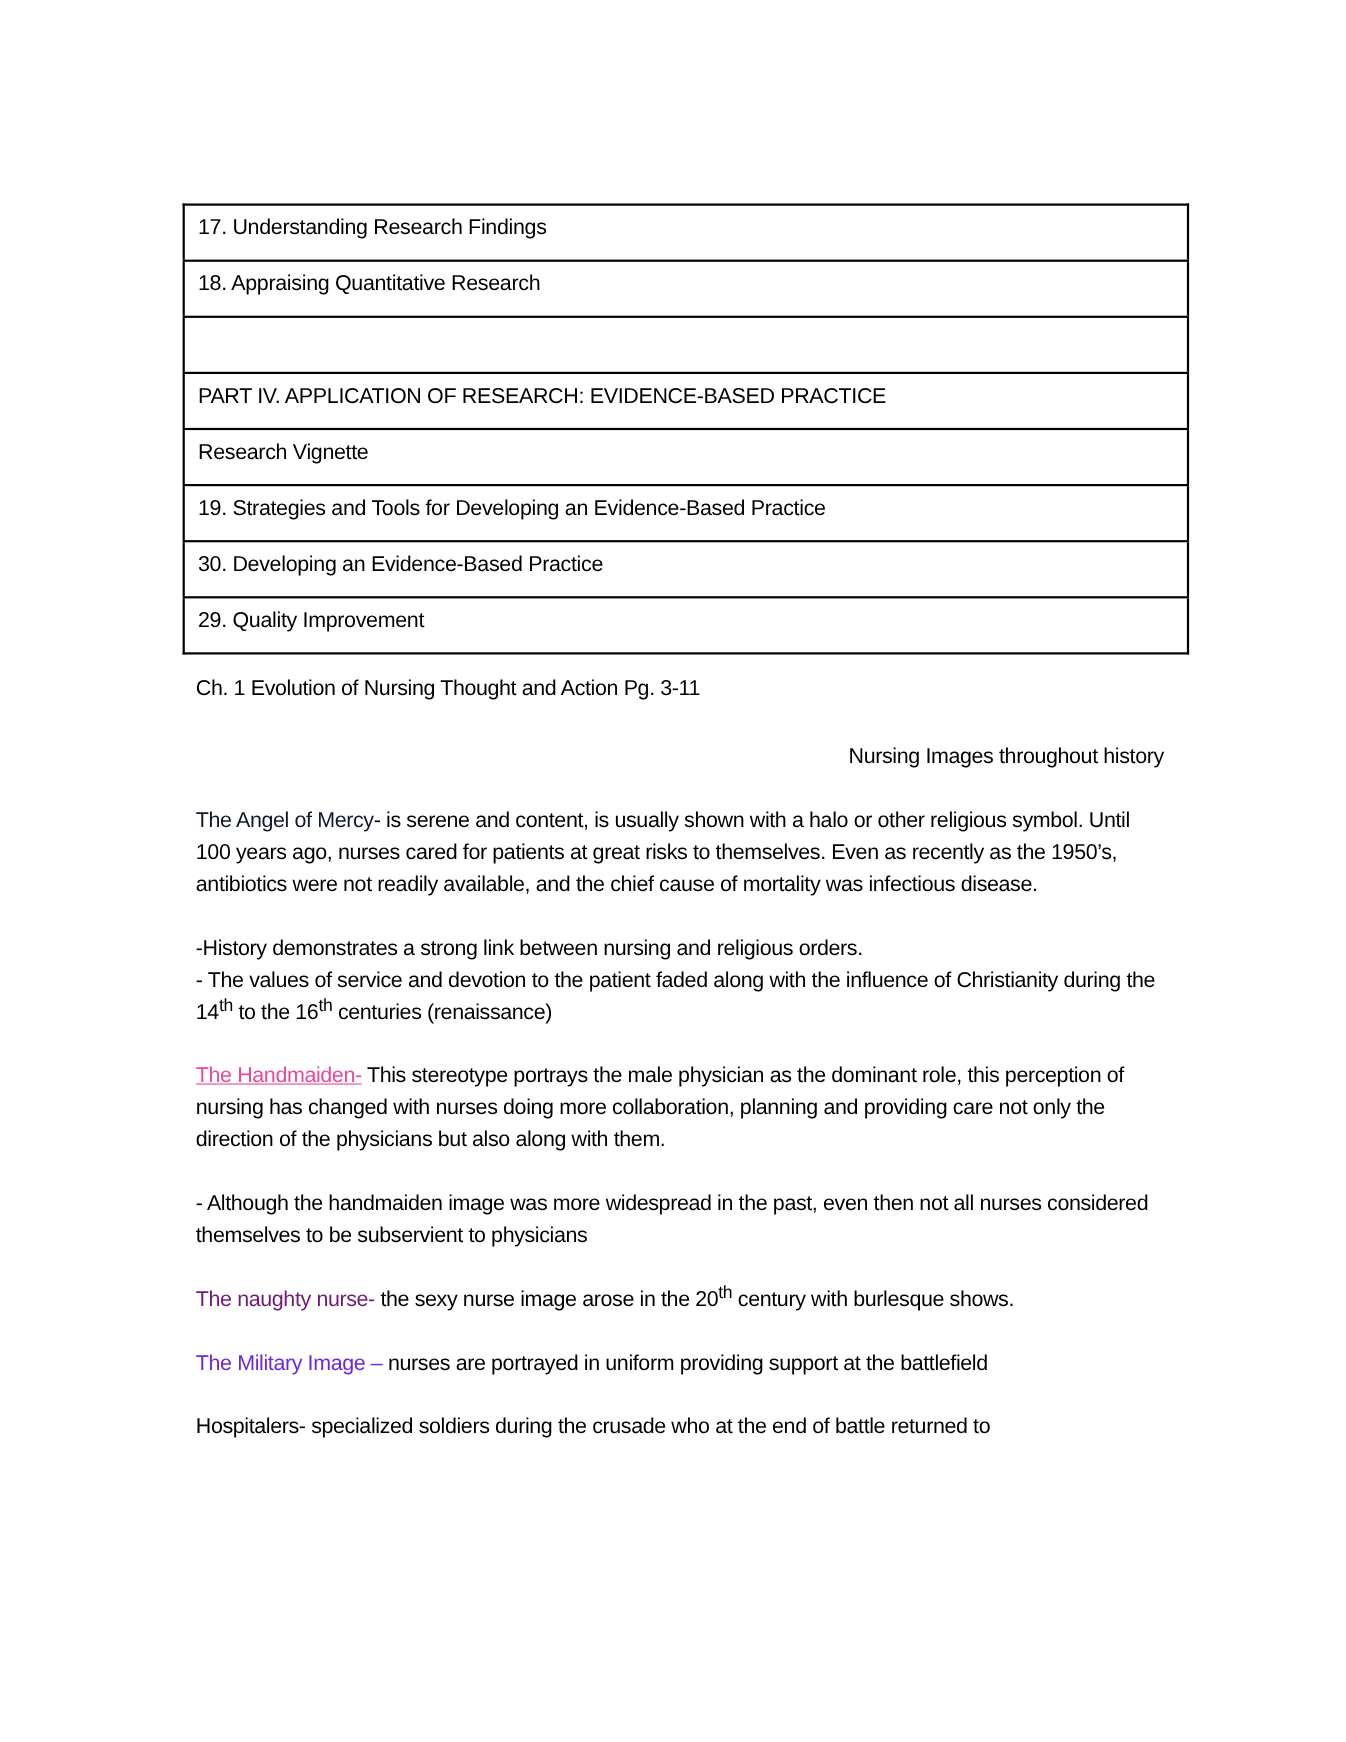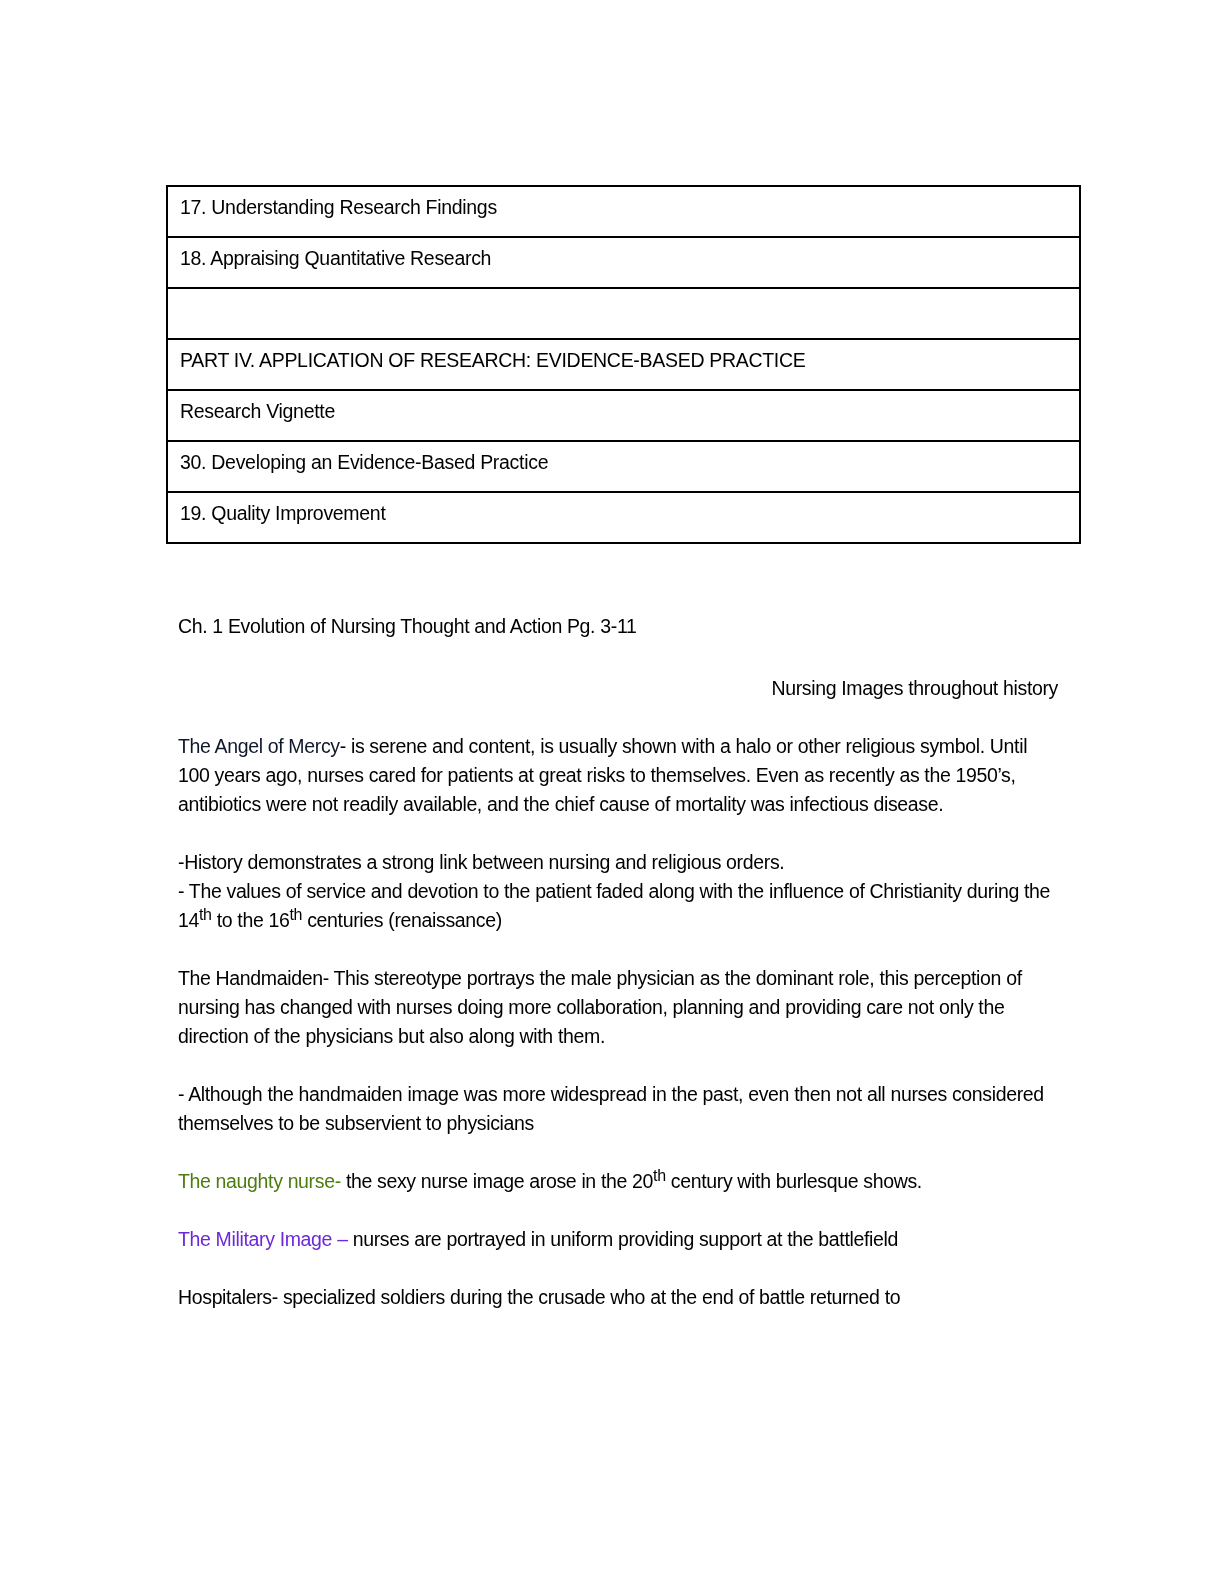--- a/index.html
+++ b/index.html
@@ -107,45 +107,50 @@
             <span>PART IV. APPLICATION OF RESEARCH: EVIDENCE-BASED PRACTICE</span>
           </td>
         </tr>
     <tr>
           <td>
             <span>Research Vignette</span>
           </td>
         </tr>
     <tr>
           <td>
+            <span>19. Strategies and Tools for Developing an Evidence-Based Practice</span>
+          </td>
+        </tr>
+    <tr>
+          <td>
             <span>30. Developing an Evidence-Based Practice</span>
           </td>
         </tr>
     <tr>
           <td>
-            <span>19. Quality Improvement</span>
+            <span>29. Quality Improvement</span>
           </td>
         </tr>
   </tbody>
     </table>
 
   <div class="content">
     <p class="heading">Ch. 1 Evolution of Nursing Thought and Action  Pg. 3-11</p>
     <p class="heading">Nursing Images throughout history</p>
 
     <p class="para"><span class="term" style="color: #0f172a;">The Angel of Mercy</span><span>- is serene and content, is usually shown with a halo or other religious symbol. Until 100 years ago, nurses cared for patients at great risks to themselves. Even as recently as the 1950’s, antibiotics were not readily available, and the chief cause of mortality was infectious disease.</span></p>
 
     <p class="para">-History demonstrates a strong link between nursing and religious orders.</p>
     <p class="para tight"><span>- The values of service and devotion to the patient faded along with the influence of Christianity during the 14</span><sup>th</sup><span> to the 16</span><sup>th</sup><span> centuries (renaissance)</span></p>
 
-    <p class="para"><span class="term" style="color: #000000;">The Handmaiden-</span><span> This stereotype portrays the male physician as the dominant role, this perception of nursing has changed with nurses doing more collaboration, planning and providing care not only the direction of the physicians but also along with them.</span></p>
+    <p class="para"><span class="term" style="color: #ec4899; text-decoration: underline;">The Handmaiden-</span><span> This stereotype portrays the male physician as the dominant role, this perception of nursing has changed with nurses doing more collaboration, planning and providing care not only the direction of the physicians but also along with them.</span></p>
 
     <p class="para">- Although the handmaiden image was more widespread in the past, even then not all nurses considered themselves to be subservient to physicians</p>
 
 
-    <p class="para"><span class="term" style="color: #4d7c0f; margin-top: 16px;">The naughty nurse-</span><span> the sexy nurse image arose in the 20</span><sup>th</sup><span> century with burlesque shows.</span></p>
+    <p class="para"><span class="term" style="color: #701a75; margin-top: 16px;">The naughty nurse-</span><span> the sexy nurse image arose in the 20</span><sup>th</sup><span> century with burlesque shows.</span></p>
 
     <p class="para"><span class="term" style="color: #6d28d9;">The Military Image –</span><span> nurses are portrayed in uniform providing support at the battlefield</span></p>
 
     <p class="para">Hospitalers- specialized soldiers during the crusade who at the end of battle returned to</p>
   </div>
 
 </div>
 
 </body></html>

